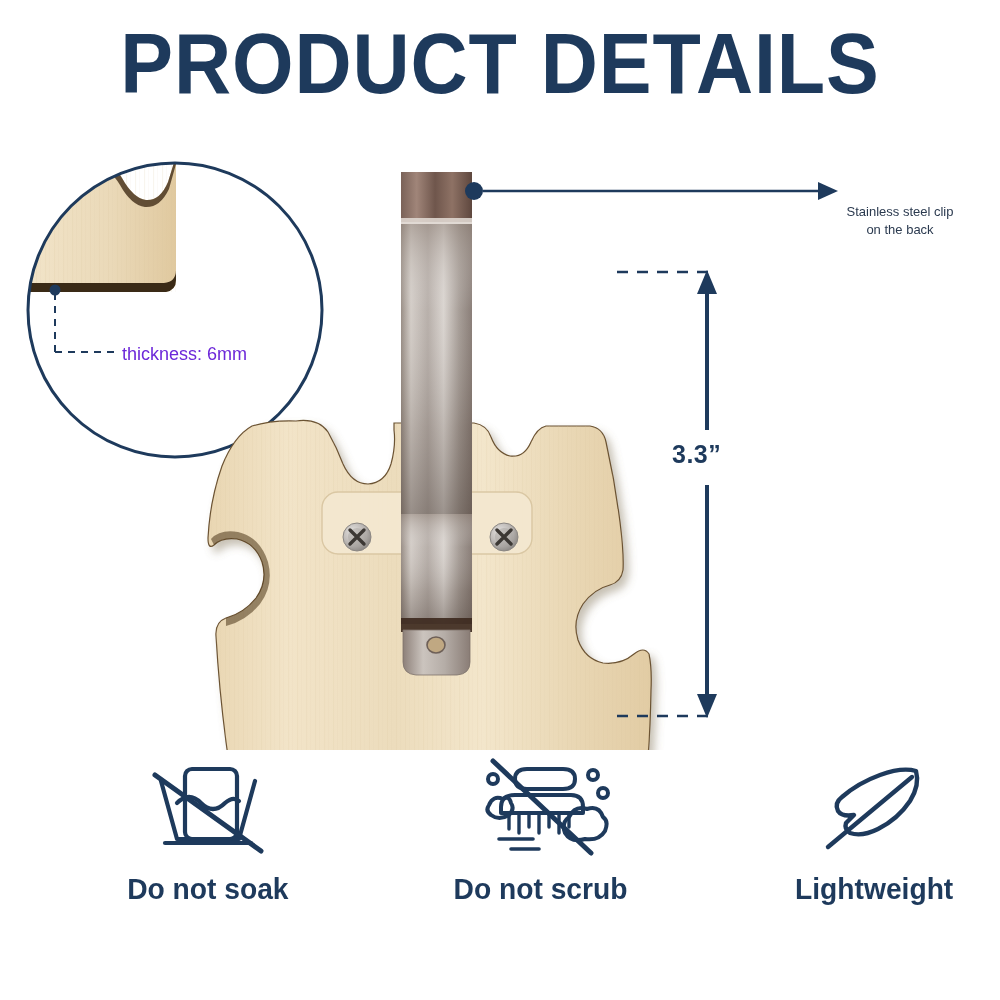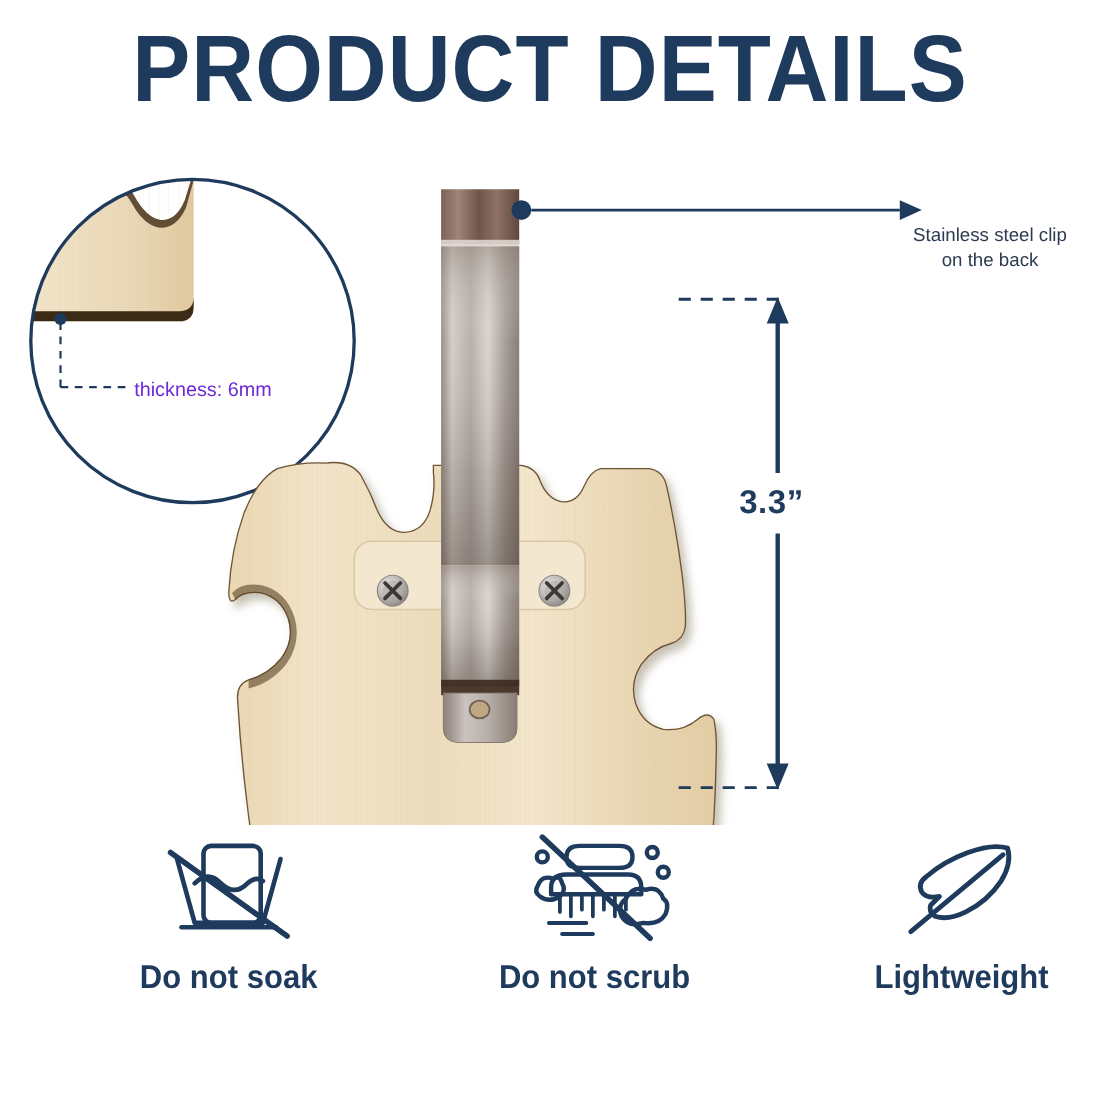--- a/index.html
+++ b/index.html
@@ -47,21 +47,21 @@
     width: 1000px;
     height: 620px;
   }
 
   #hero-svg { position: absolute; left: 0; top: 0; }
 
   
   .anno-text {
     position: absolute;
     color: #2b3a4f;
-    font-size: 17px;
+    font-size: 13px;
     line-height: 1.35;
     white-space: pre;
   }
 
   #clip-callout-label {
     left: 800px;
     top: 73px;
     width: 200px;
     text-align: center;
   }
@@ -70,21 +70,21 @@
     left: 122px;
     top: 212px;
     font-size: 18px;
     color: #6d28d9;
   }
 
   #height-label {
     position: absolute;
     left: 672px;
     top: 310px;
-    font-size: 30px;
+    font-size: 25px;
     font-weight: bold;
     color: #1e3a5c;
     letter-spacing: 0.5px;
   }
 
   
   #features {
     position: absolute;
     left: 0;
     top: 752px;

